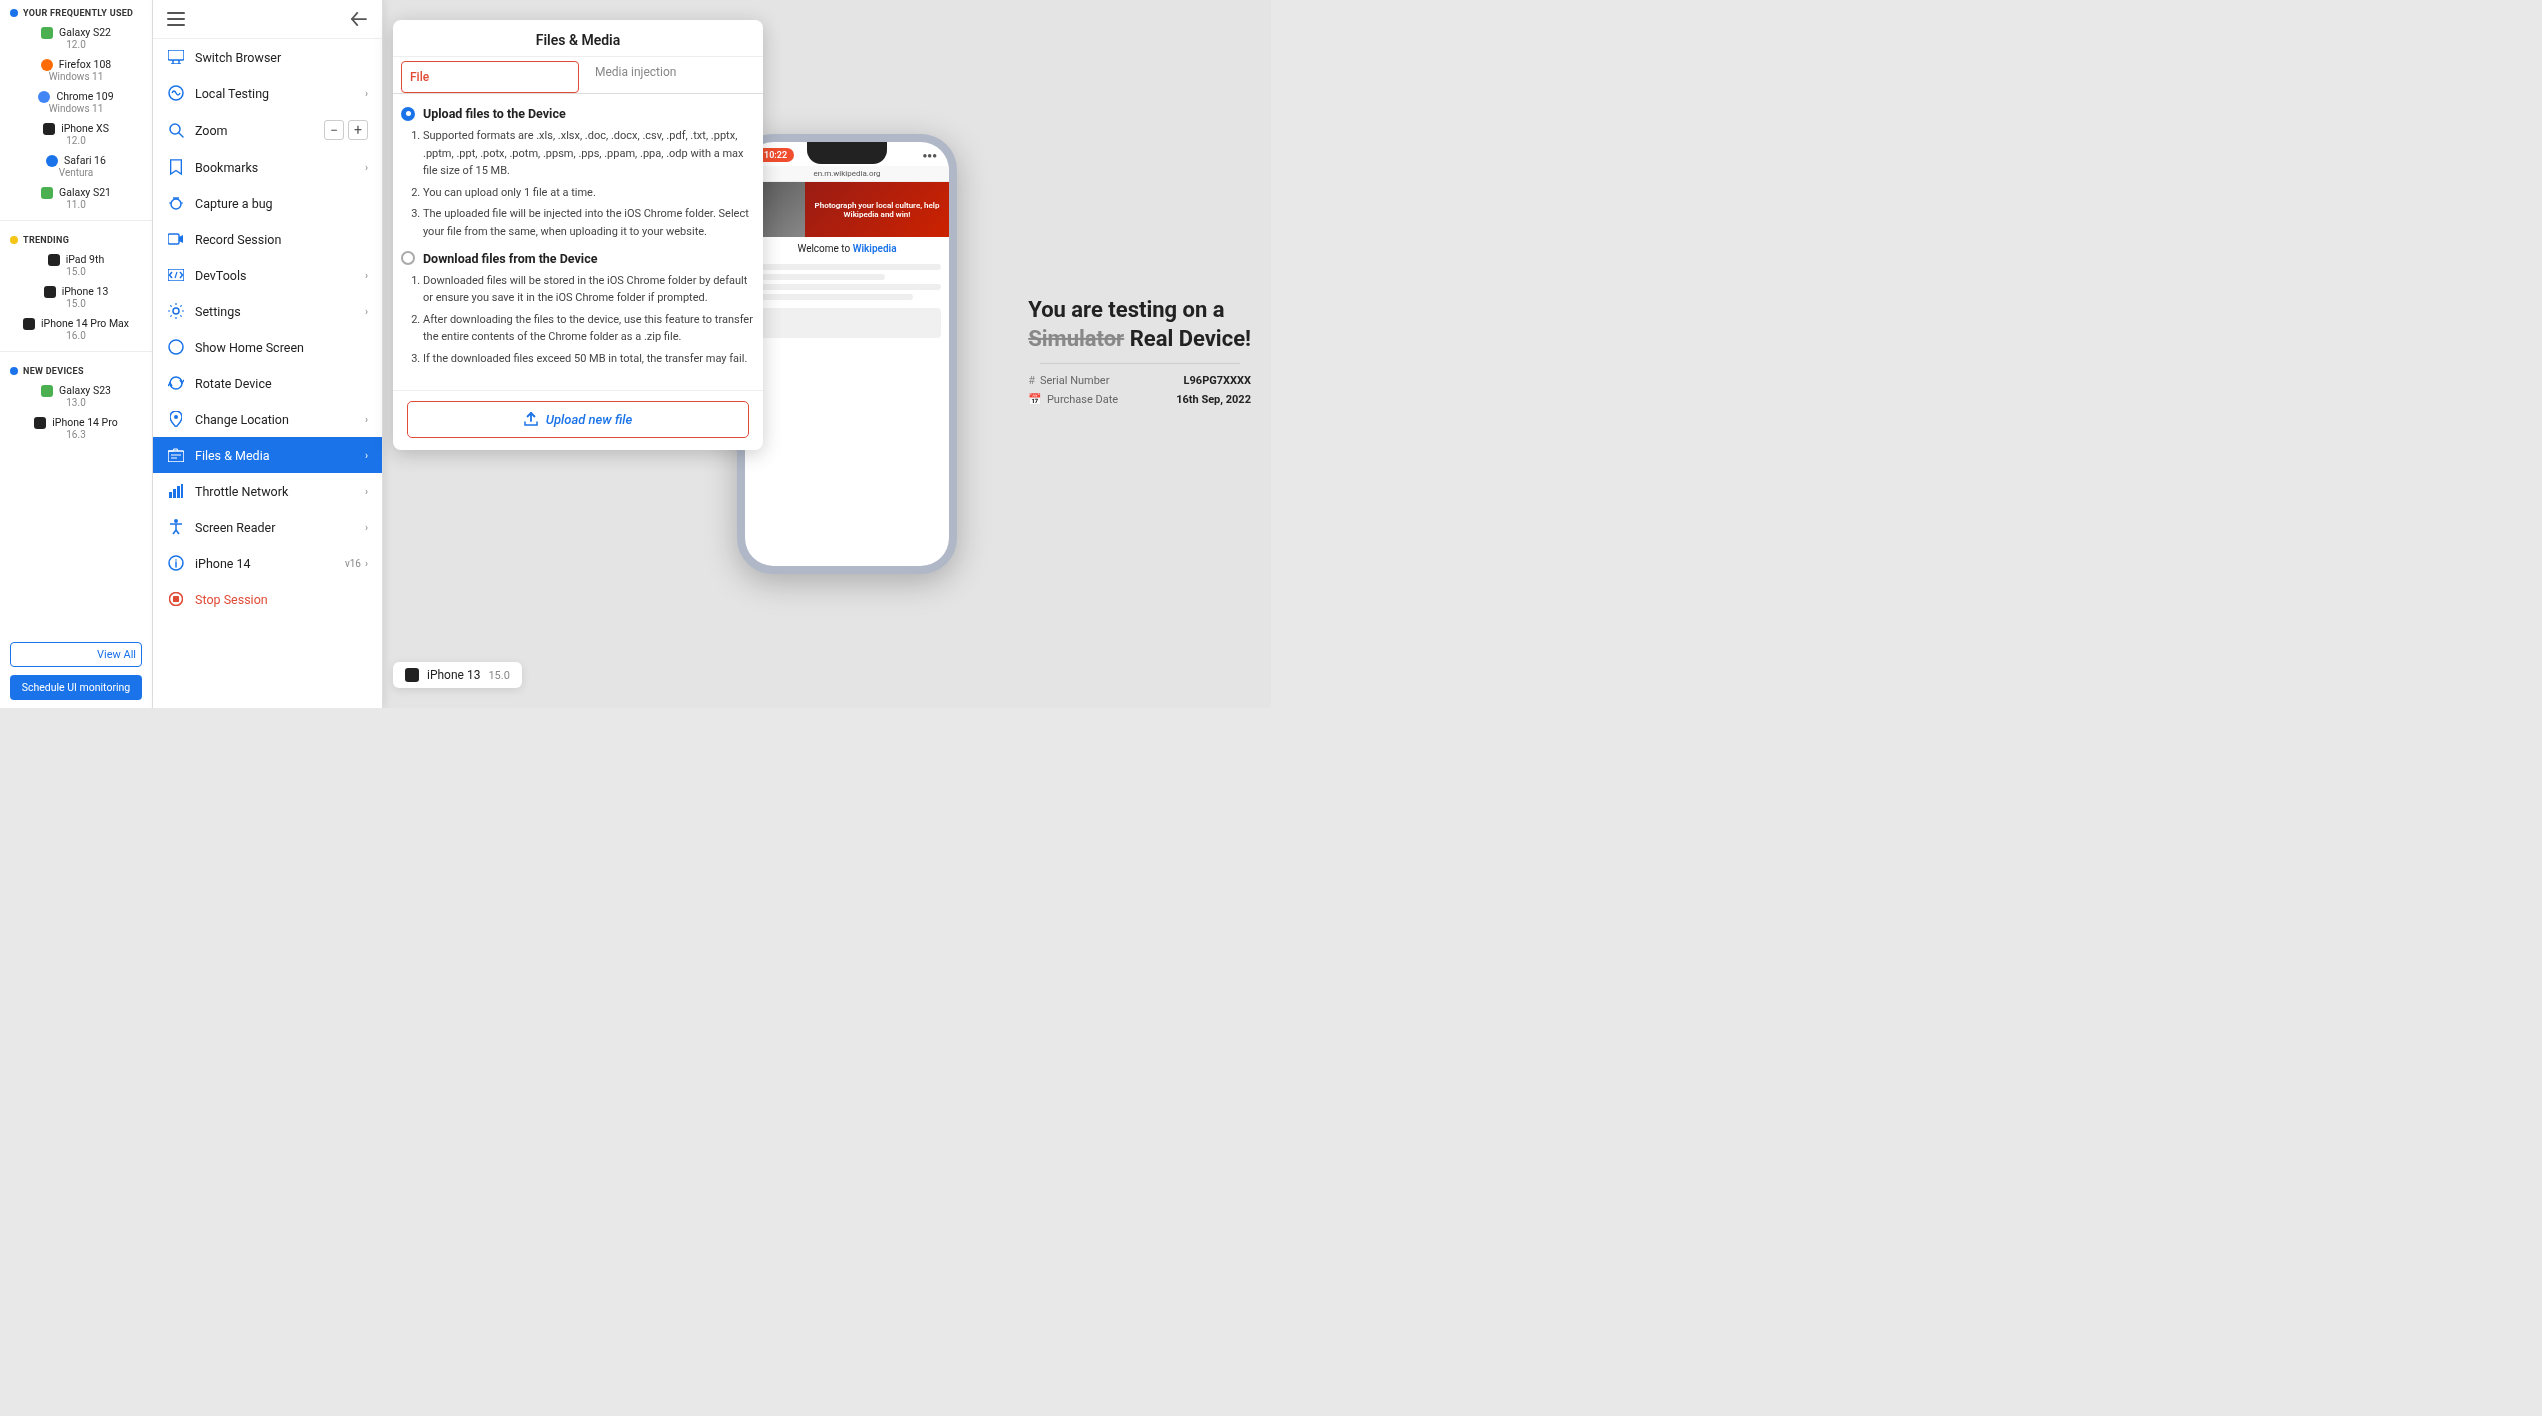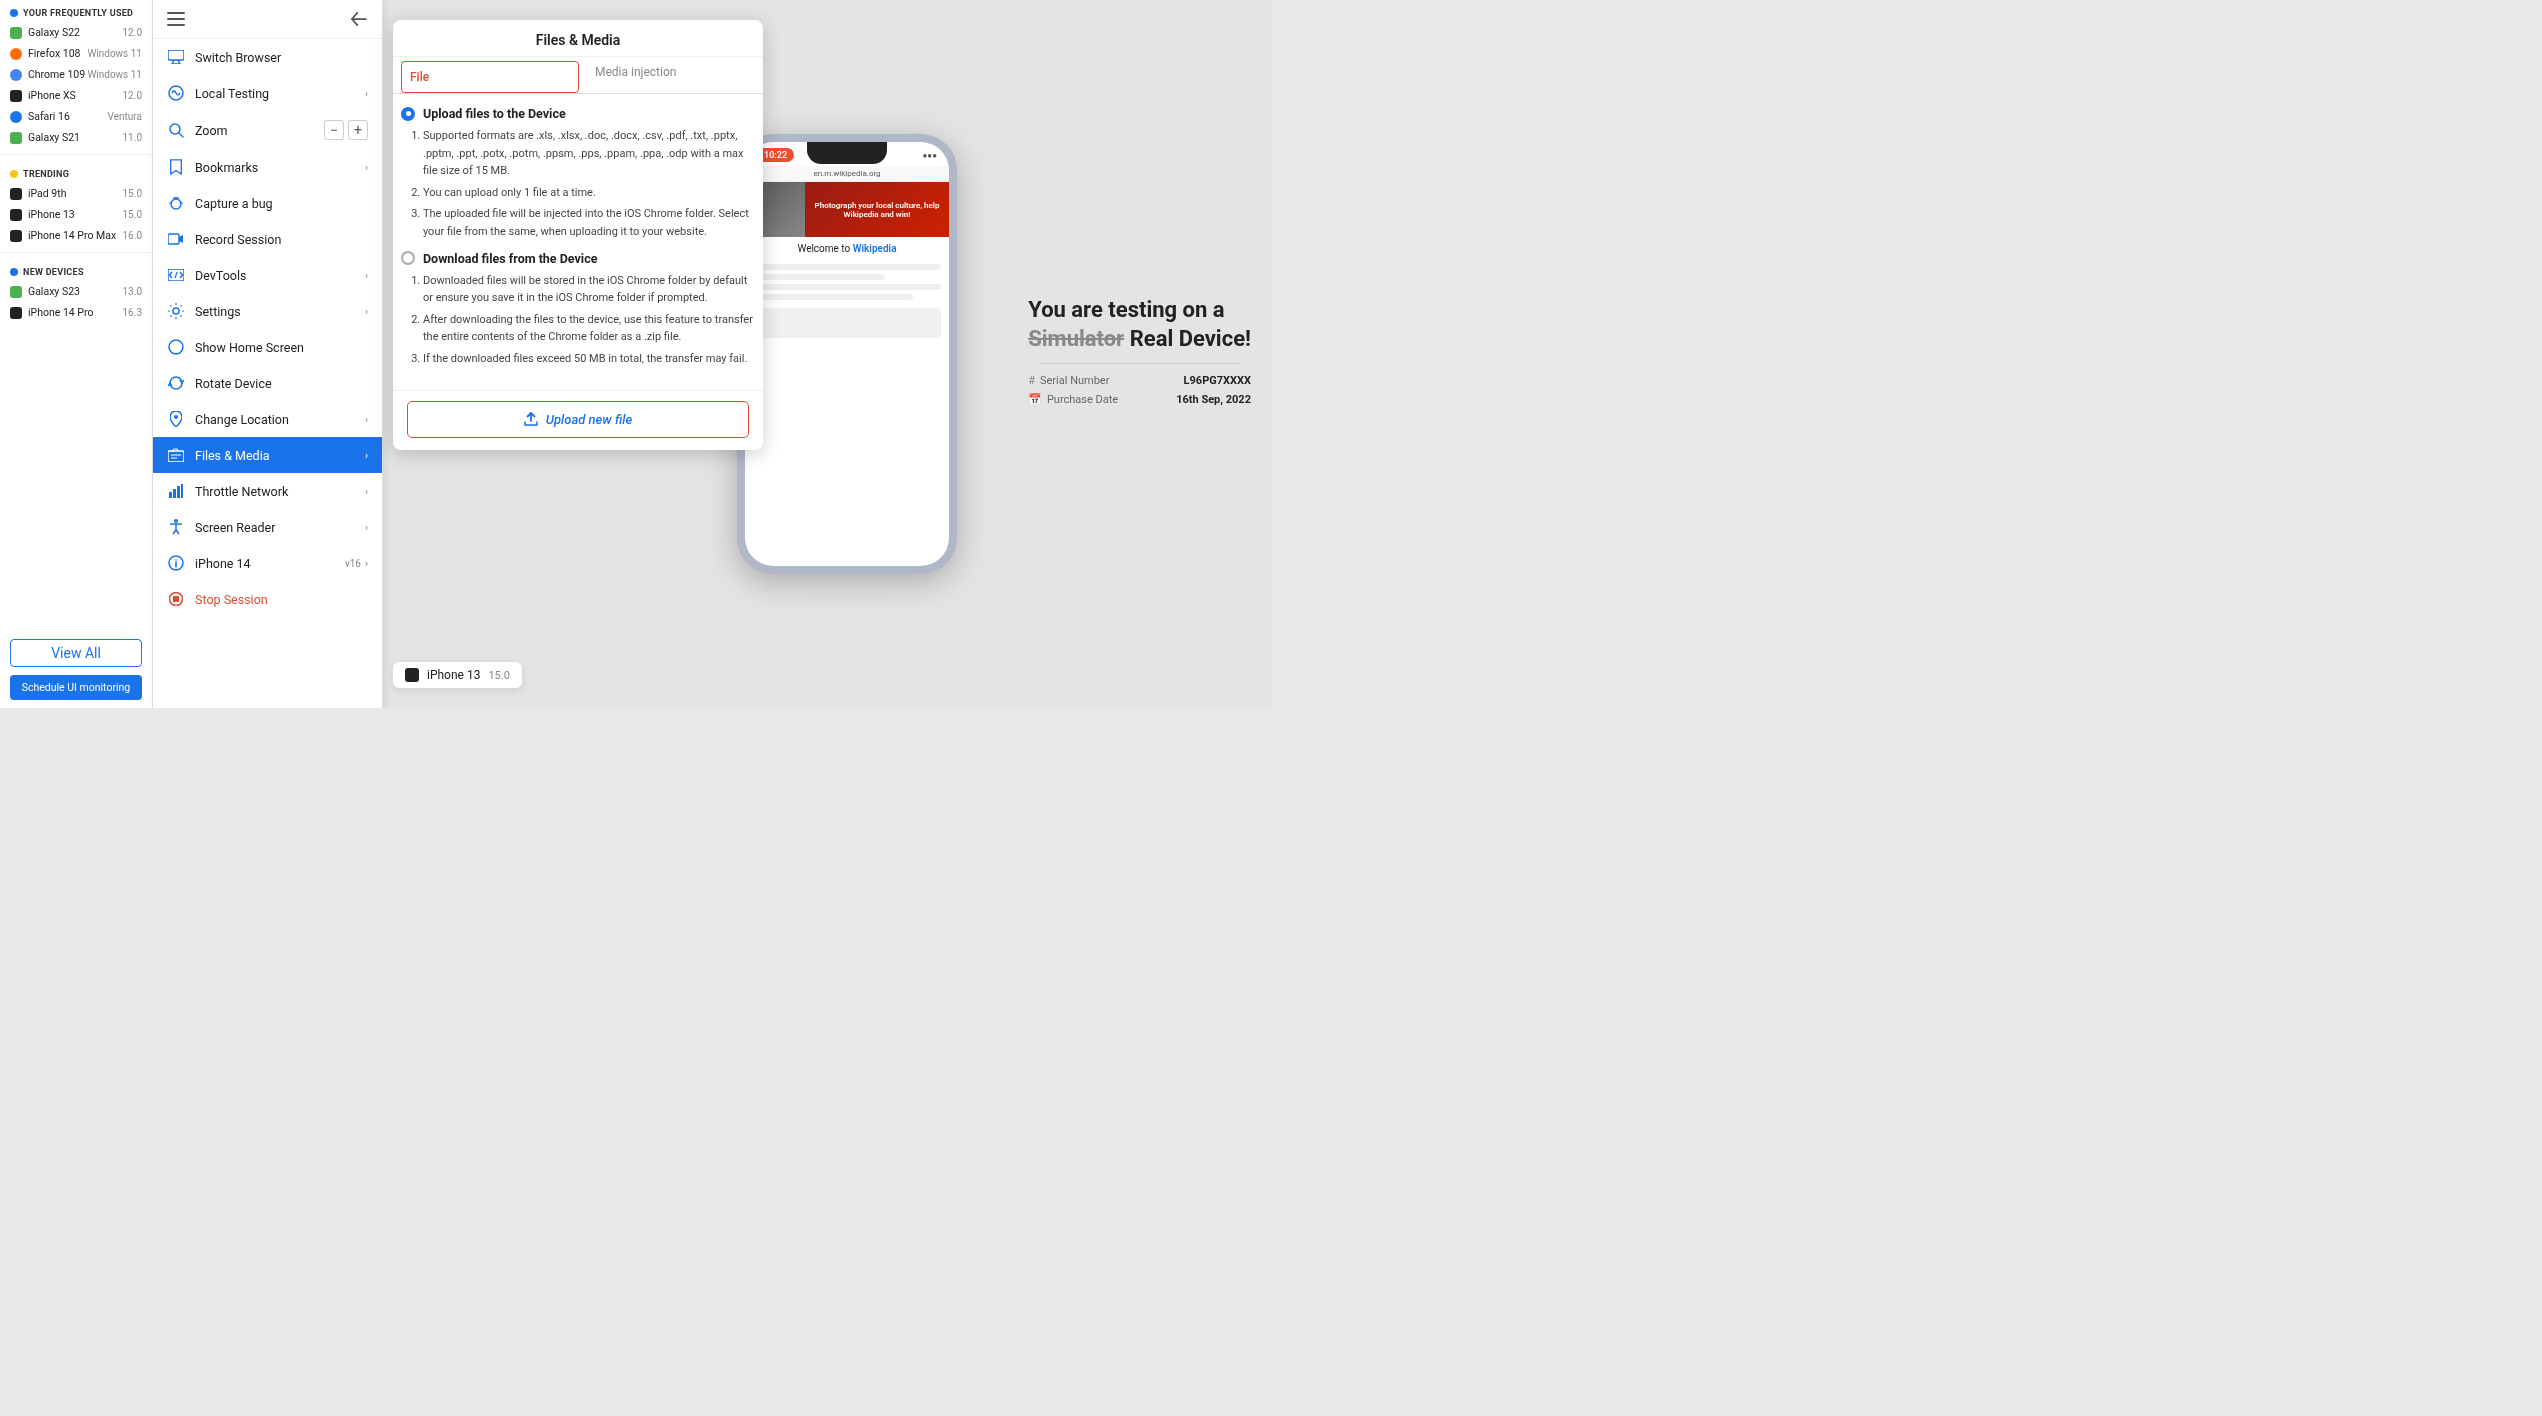--- a/index.html
+++ b/index.html
@@ -36,43 +36,44 @@
       height: 8px;
       border-radius: 50%;
       flex-shrink: 0;
     }
     .sidebar-item {
       display: flex;
       align-items: center;
       justify-content: space-between;
       padding: 4px 10px;
       cursor: pointer;
+      flex-direction: column;
     }
     .sidebar-item-left {
       display: flex;
       align-items: center;
       gap: 6px;
     }
     .device-icon {
       width: 12px;
       height: 12px;
       border-radius: 2px;
       flex-shrink: 0;
     }
     .device-name { font-size: 10.5px; color: #222; }
     .device-version { font-size: 10px; color: #888; }
     .sidebar-divider { height: 1px; background: #eee; margin: 6px 0; }
     .view-all-btn {
       margin: 8px 10px 4px;
       border: 1px solid #1a73e8;
       border-radius: 4px;
       color: #1a73e8;
-      font-size: 14px;
+      font-size: 11px;
       padding: 5px;
-      text-align: center;
+      text-align: right;
       cursor: pointer;
       background: #fff;
     }
     .schedule-btn {
       margin: 4px 10px 8px;
       background: #1a73e8;
       border-radius: 4px;
       color: #fff;
       font-size: 10.5px;
       padding: 6px;

